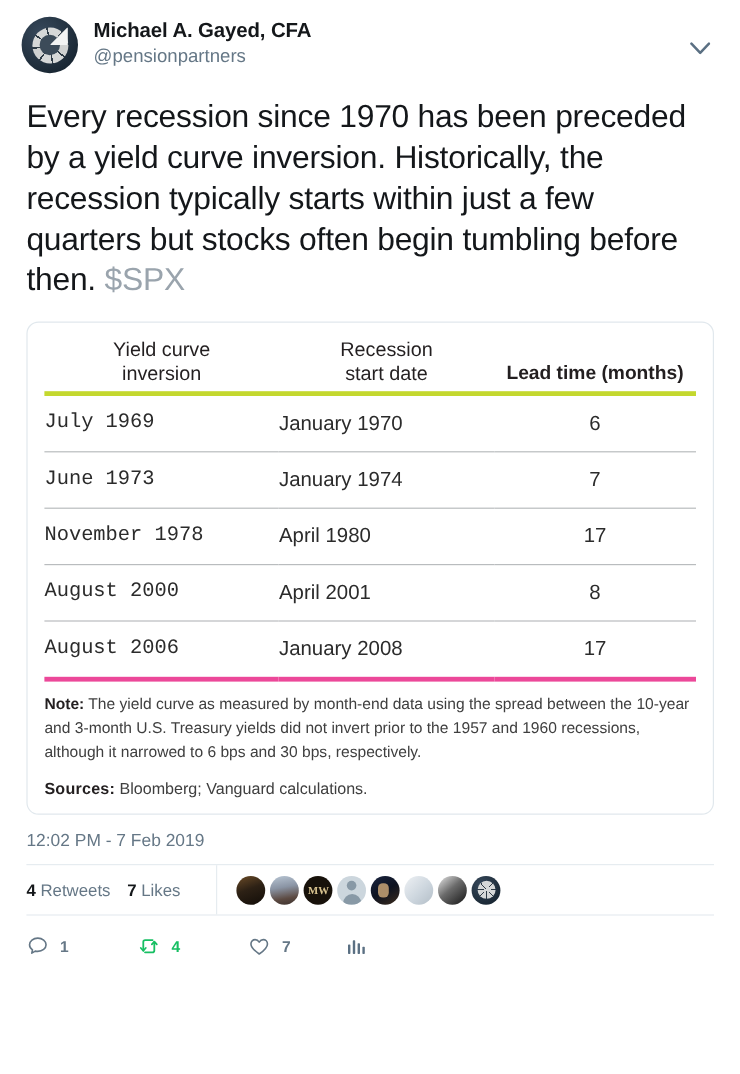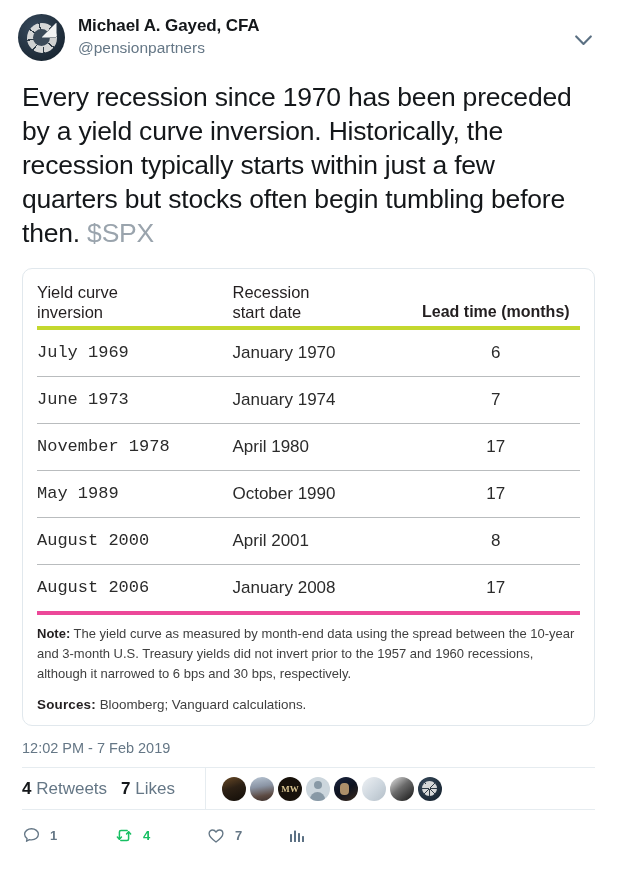--- a/index.html
+++ b/index.html
@@ -129,21 +129,21 @@
     padding: 13px 14px 10px 14px;
   }
 
   table.data {
     width: 100%;
     border-collapse: collapse;
     font-size: 16.5px;
     color: #2b2b2b;
   }
   table.data th {
-    text-align: left;
+    text-align: center;
     font-weight: normal;
     vertical-align: bottom;
     padding: 0 0 4px 0;
     line-height: 20px;
     font-size: 16.5px;
     color: #231f20;
   }
   table.data th.lead {
     text-align: center;
     font-weight: bold;
@@ -203,21 +203,21 @@
     display: flex;
     align-items: center;
   }
   .stat-group {
     display: flex;
     align-items: center;
     height: 100%;
     padding-right: 16px;
     border-right: 1px solid #e6ecf0;
   }
-  .stat { font-size: 17px; color: #657786; margin-right: 14px; }
+  .stat { font-size: 14px; color: #657786; margin-right: 14px; }
   .stat b { color: #14171a; font-weight: bold; }
 
   .facepile {
     display: flex;
     align-items: center;
     padding-left: 16px;
     gap: 4px;
   }
   .face {
     width: 24px;
@@ -356,25 +356,20 @@
           <td class="c1">June 1973</td>
           <td class="c2">January 1974</td>
           <td class="c3">7</td>
         </tr>
         <tr class="data-row">
           <td class="c1">November 1978</td>
           <td class="c2">April 1980</td>
           <td class="c3">17</td>
         </tr>
         <tr class="data-row">
-          <td class="c1">May 1989</td>
-          <td class="c2">October 1990</td>
-          <td class="c3">17</td>
-        </tr>
-        <tr class="data-row">
           <td class="c1">August 2000</td>
           <td class="c2">April 2001</td>
           <td class="c3">8</td>
         </tr>
         <tr class="data-row">
           <td class="c1">August 2006</td>
           <td class="c2">January 2008</td>
           <td class="c3">17</td>
         </tr>
       </tbody>

